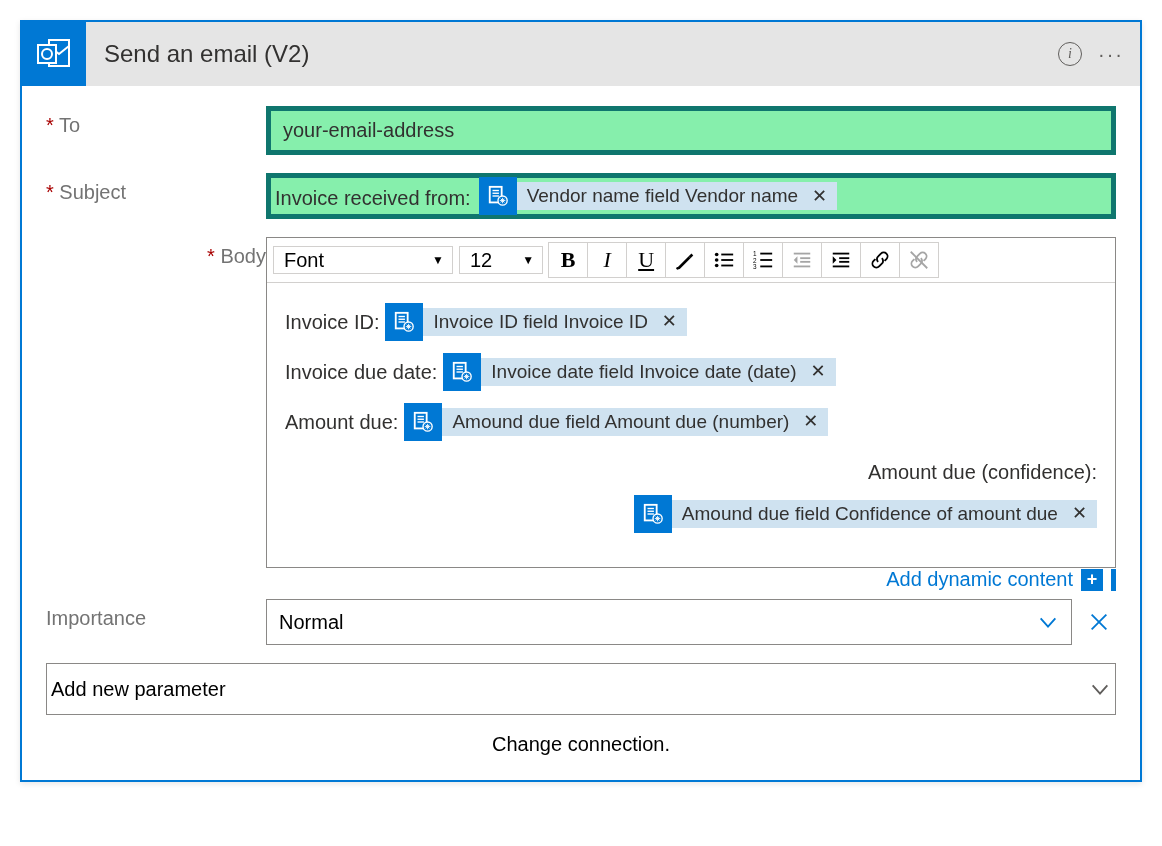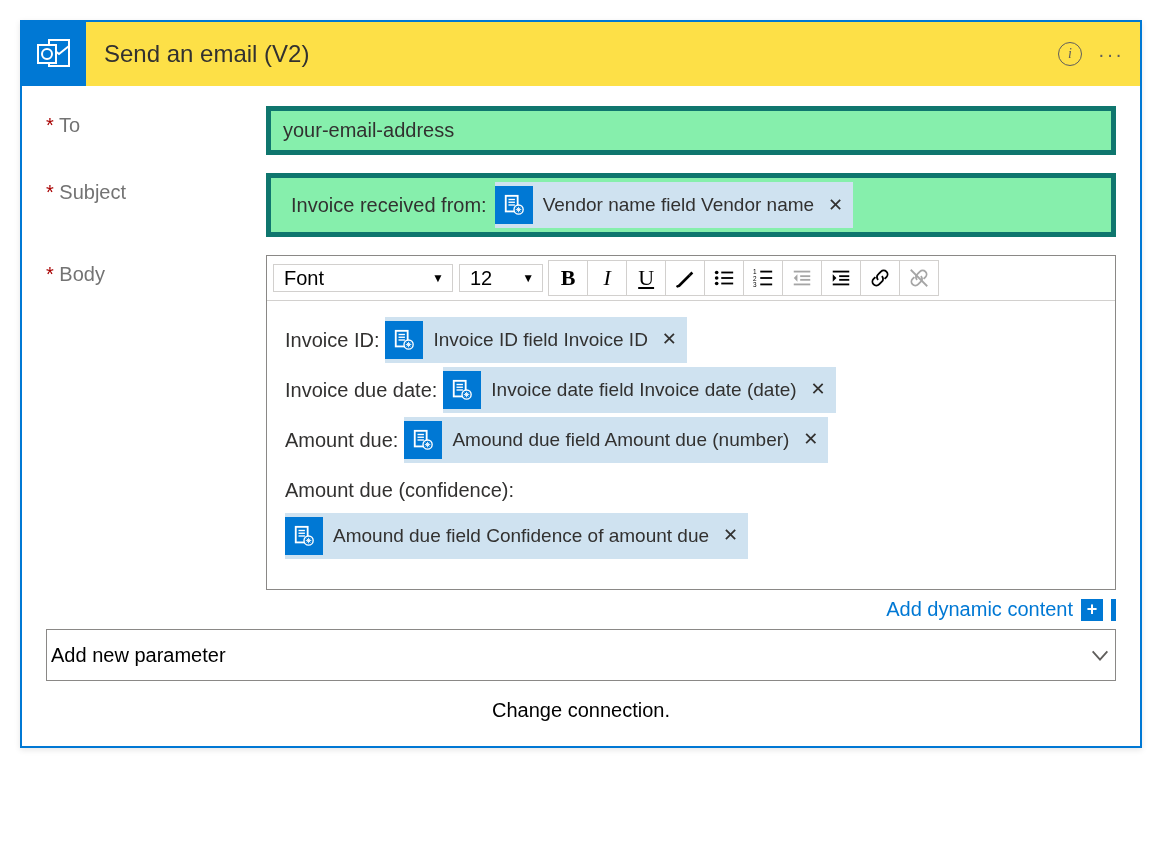--- a/index.html
+++ b/index.html
@@ -11,21 +11,21 @@
   }
   .card {
     width: 1122px;
     border: 2px solid #0078d4;
     background: #fff;
     box-shadow: 0 2px 6px rgba(0,0,0,0.1);
   }
   .card-header {
     display: flex;
     align-items: center;
-    background: #fde047;
+    background: #e5e5e5;
     height: 64px;
     padding: 0 16px 0 0;
   }
   .header-icon {
     width: 64px;
     height: 64px;
     background: #0078d4;
     display: flex;
     align-items: center;
     justify-content: center;
@@ -91,21 +91,21 @@
     min-height: 46px;
     background:#86efac;
   }
   .input-box > span:first-child { margin-right: 4px; }
   .token {
     display: inline-flex;
     align-items: center;
     background: #cfe2f0;
     font-size: 19px;
     color: #323130;
-    height: 46px;
+    height: 28px;
     padding-right: 6px;
   }
   .token-icon {
     width: 38px; height: 38px;
     background: #0078d4;
     display: flex; align-items: center; justify-content: center;
     margin-right: 10px;
   }
   .token-x {
     margin-left: 10px;
@@ -160,21 +160,20 @@
     display: flex;
     align-items: center;
     flex-wrap: wrap;
     gap: 6px;
     margin-bottom: 4px;
   }
   .dynamic-row {
     display:flex;
     justify-content:flex-end;
     align-items:center;
-    margin-top:8px;
     gap:8px;
   }
   .add-dynamic {
     color: #0078d4;
     font-size: 20px;
     cursor: pointer;
   }
   .plus-box {
     width: 22px;
     height: 22px;
@@ -265,41 +264,41 @@
       <div class="form-control">
         <div class="input-box">
           <span>your-email-address</span>
         </div>
       </div>
     </div>
 
     <div class="form-row">
       <div class="form-label required">Subject</div>
       <div class="form-control">
-        <div class="input-box" style="padding:4px 20px;">
+        <div class="input-box" style="padding:4px 4px;align-items:flex-end;">
           <span>Invoice received from: </span>
           <span class="token">
             <span class="token-icon">
               <svg width="22" height="22" viewBox="0 0 24 24">
                   <rect x="3" y="2" width="13" height="17" fill="none" stroke="#fff" stroke-width="2"></rect>
                   <line x1="6" y1="6" x2="13" y2="6" stroke="#fff" stroke-width="1.5"></line>
                   <line x1="6" y1="9" x2="13" y2="9" stroke="#fff" stroke-width="1.5"></line>
                   <line x1="6" y1="12" x2="13" y2="12" stroke="#fff" stroke-width="1.5"></line>
                   <circle cx="17" cy="17" r="5" fill="#0078d4" stroke="#fff" stroke-width="1.5"></circle>
                   <path d="M14 17 h6 M17 14 v6 M15 15 l4 4 M19 15 l-4 4" stroke="#fff" stroke-width="1"></path>
                 </svg>
             </span>
             <span>Vendor name field Vendor name</span>
             <span class="token-x">✕</span>
           </span>
         </div>
       </div>
     </div>
 
-    <div class="form-row" style="margin-bottom:8px;">
+    <div class="form-row" style="margin-bottom:8px;text-align:right;">
       <div class="form-label required">Body</div>
       <div class="form-control">
         <div class="rte-wrap">
           <div class="rte-toolbar">
             <div class="rt-sel font">
               <span>Font</span>
               <span class="caret-down">▼</span>
             </div>
             <div class="rt-sel size">
               <span>12</span>
@@ -439,20 +438,37 @@
           </div>
         </div>
         <div class="dynamic-row">
           <span class="add-dynamic">Add dynamic content</span>
           <span class="plus-box">+</span>
           <span class="plus-tab"></span>
         </div>
       </div>
     </div>
 
+    <div class="form-row">
+      <div class="form-label">Importance</div>
+      <div class="form-control importance-row">
+        <div class="select-box">
+          <span>Normal</span>
+          <svg width="22" height="22" viewBox="0 0 24 24">
+              <path d="M4 8 L12 17 L20 8" fill="none" stroke="#0078d4" stroke-width="2"></path>
+            </svg>
+        </div>
+        <div class="close-x">
+          <svg width="22" height="22" viewBox="0 0 24 24">
+              <line x1="4" y1="4" x2="20" y2="20" stroke="#0078d4" stroke-width="2"></line>
+              <line x1="20" y1="4" x2="4" y2="20" stroke="#0078d4" stroke-width="2"></line>
+            </svg>
+        </div>
+      </div>
+    </div>
 
     <div class="add-param">
       <span>Add new parameter</span>
       <svg width="22" height="22" viewBox="0 0 24 24">
           <path d="M4 8 L12 17 L20 8" fill="none" stroke="#605e5c" stroke-width="2"></path>
         </svg>
     </div>
 
     <div class="change-conn">Change connection.</div>
 

